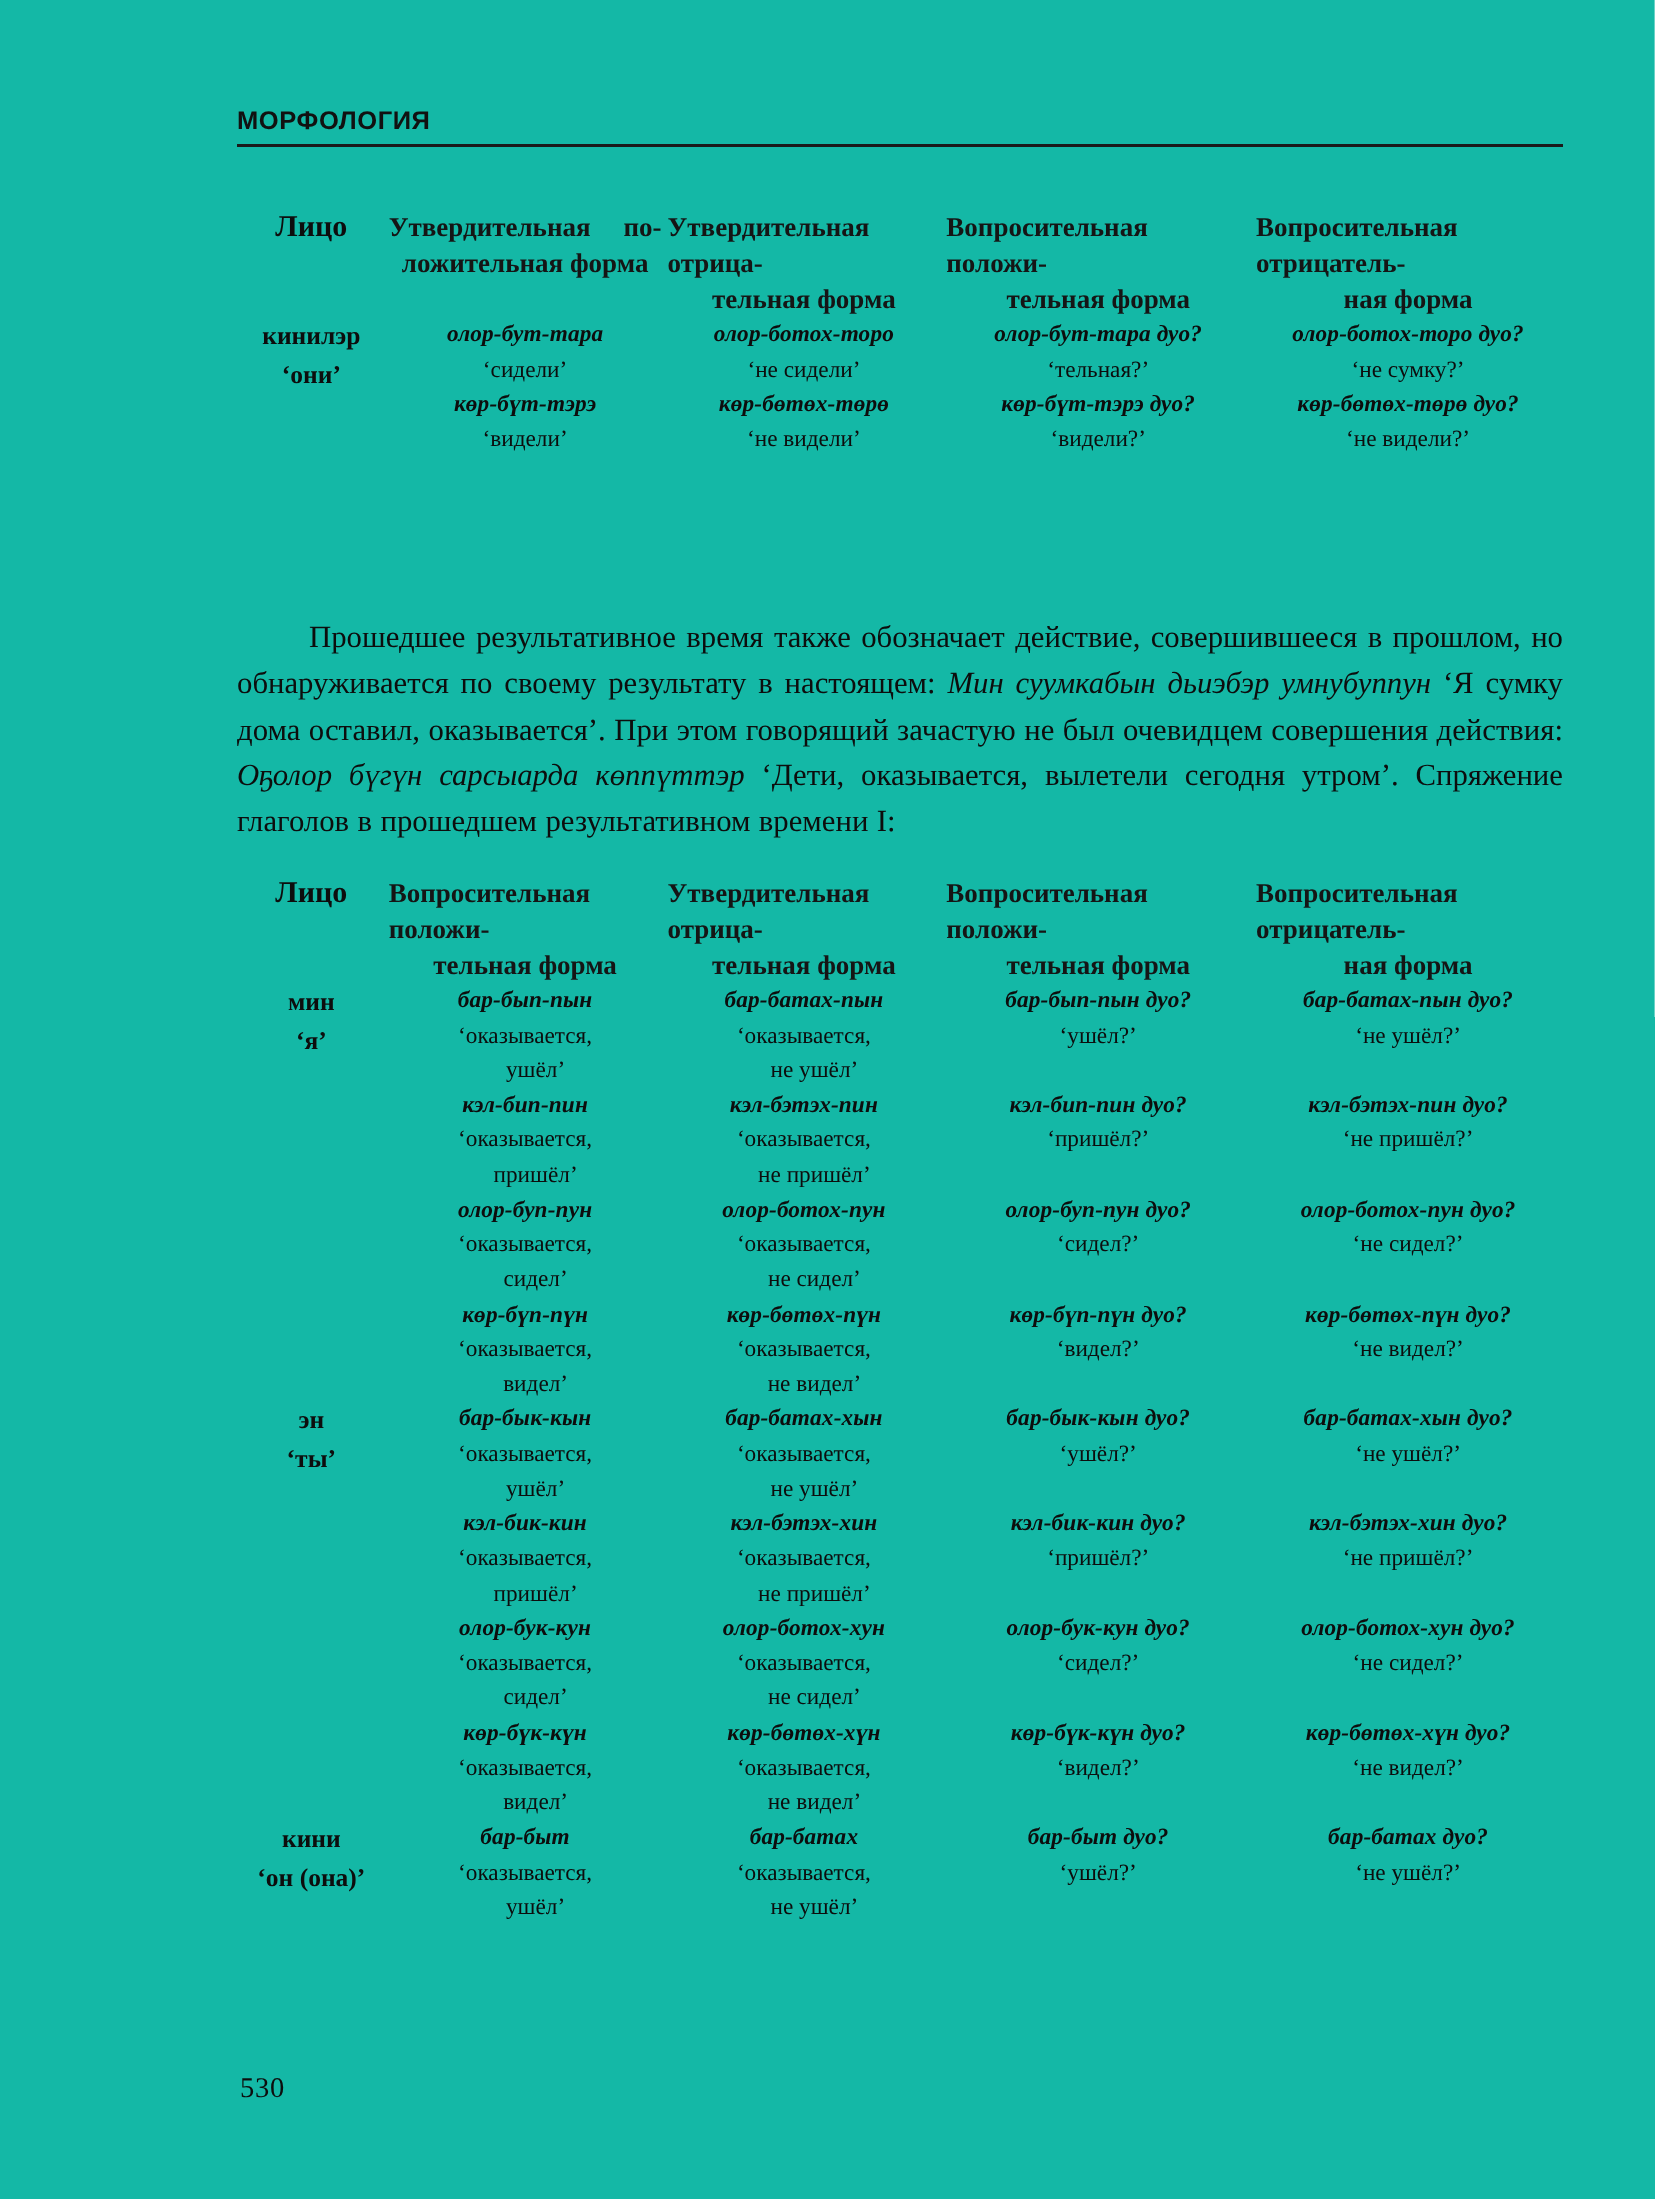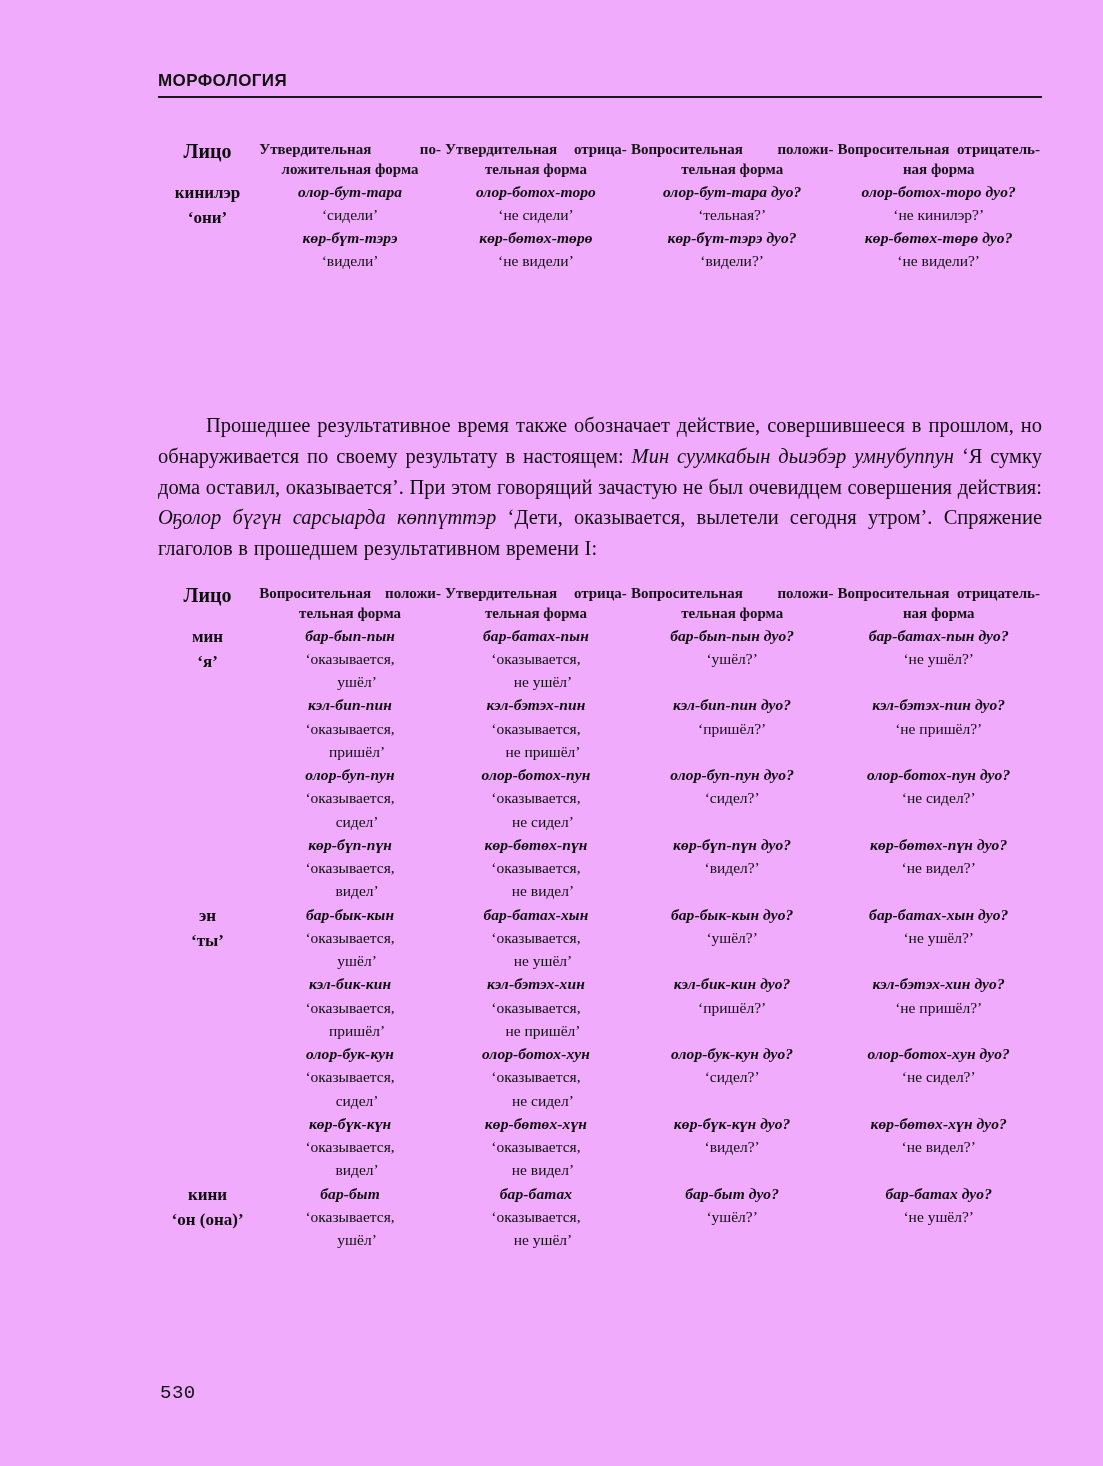--- a/index.html
+++ b/index.html
@@ -11,21 +11,21 @@
     width: 1103px;
     height: 1466px;
     font-family: "Liberation Serif", "DejaVu Serif", serif;
     color: #0d0d0d;
     position: relative;
     overflow: hidden;
   }
   .page {
     position: absolute;
     inset: 0;
-    background: #f0abfc;
+    background: #14b8a6;
   }
 
   
   .running-head {
     position: absolute;
     left: 158px;
     top: 72px;
     width: 884px;
   }
   .running-head .rh-text {
@@ -56,21 +56,21 @@
     vertical-align: top;
     text-align: center;
   }
 
   .col-person   { width: 96px; }
   .col-form     { width: 180px; }
   .col-formq    { width: 200px; }
 
   .hdr-cell {
     font-family: "Liberation Serif", "DejaVu Serif", serif;
-    font-size: 15px;
+    font-size: 18px;
     line-height: 1.32;
     font-weight: 600;
     color: #151515;
     padding-bottom: 12px;
     vertical-align: bottom;
   }
   .hdr-cell .hline { display:block; }
   .hdr-cell .hline.just {
     text-align: justify;
     text-align-last: justify;
@@ -138,21 +138,20 @@
   .body-par i { font-style: italic; }
 
   
   .folio {
     position: absolute;
     left: 160px;
     top: 1382px;
     font-size: 19px;
     font-weight: 500;
     letter-spacing: 0.5px;
-    font-family: Liberation Mono, monospace;
   }
 </style>
 </head>
 <body>
 
 <div class="page">
 
   <div class="running-head">
     <span class="rh-text">МОРФОЛОГИЯ</span>
     <span class="rh-rule"></span>
@@ -200,21 +199,21 @@
         <td class="form-cell">
           <span class="native">олор-ботох-торо</span>
           <span class="gloss">‘не сидели’</span>
         </td>
         <td class="form-cell">
           <span class="native">олор-бут-тара дуо?</span>
           <span class="gloss">‘тельная?’</span>
         </td>
         <td class="form-cell">
           <span class="native">олор-ботох-торо дуо?</span>
-          <span class="gloss">‘не кинилэр?’</span>
+          <span class="gloss">‘не сумку?’</span>
         </td>
       </tr>
       <tr>
         <td class="form-cell">
           <span class="native">көр-бүт-тэрэ</span>
           <span class="gloss">‘видели’</span>
         </td>
         <td class="form-cell">
           <span class="native">көр-бөтөх-төрө</span>
           <span class="gloss">‘не видели’</span>

